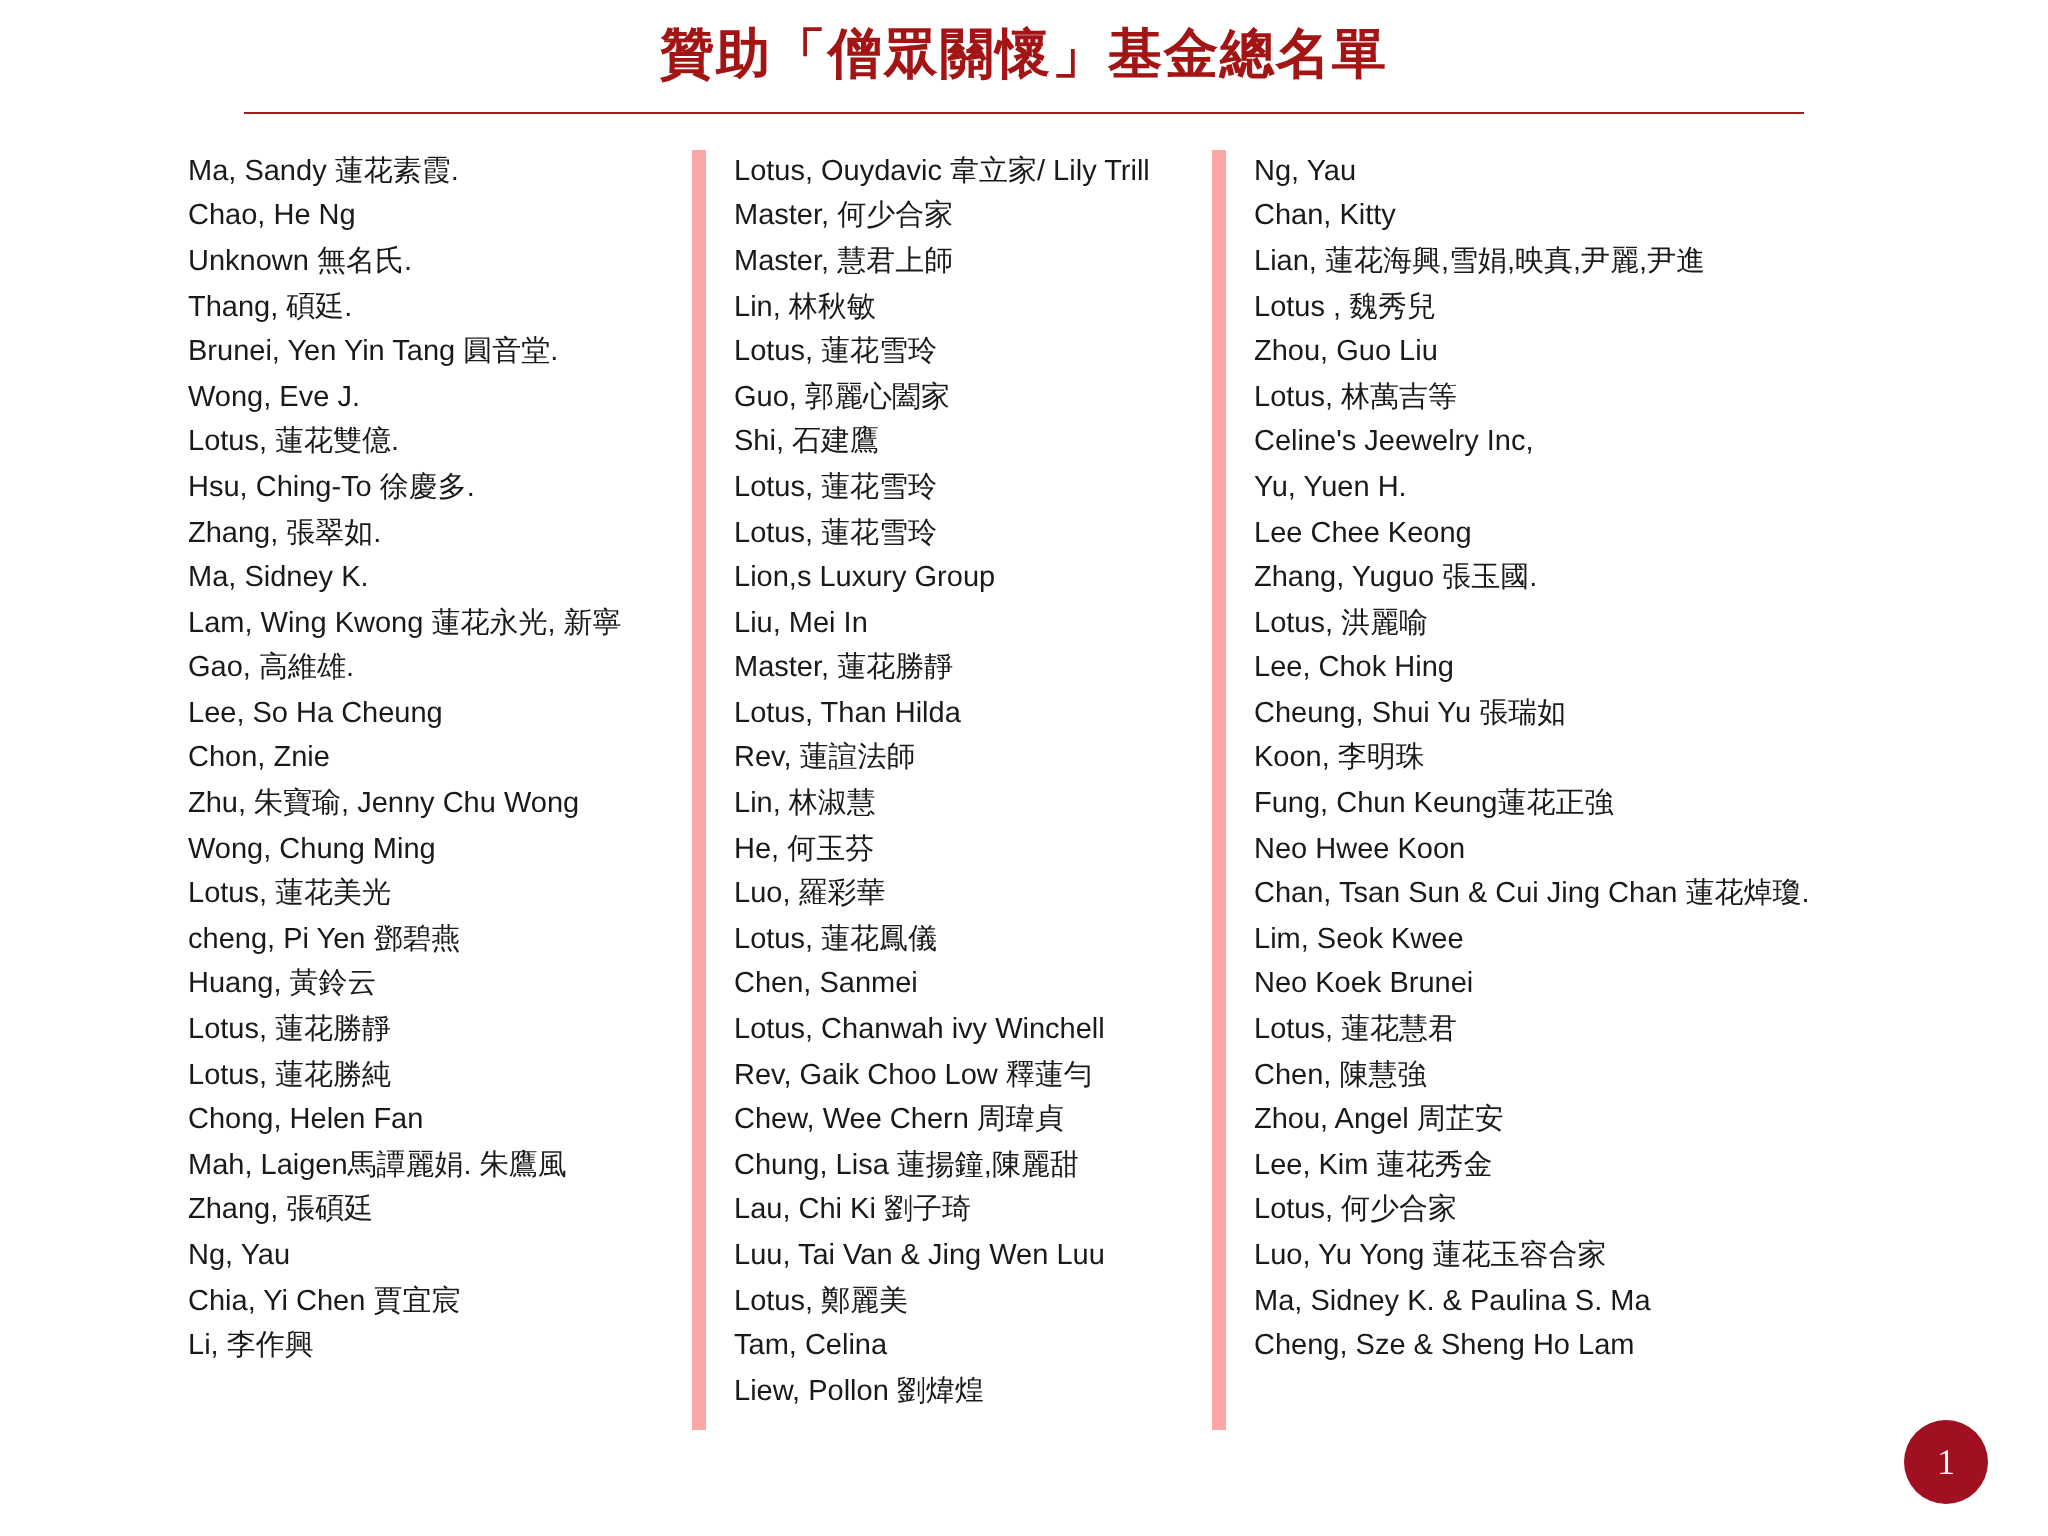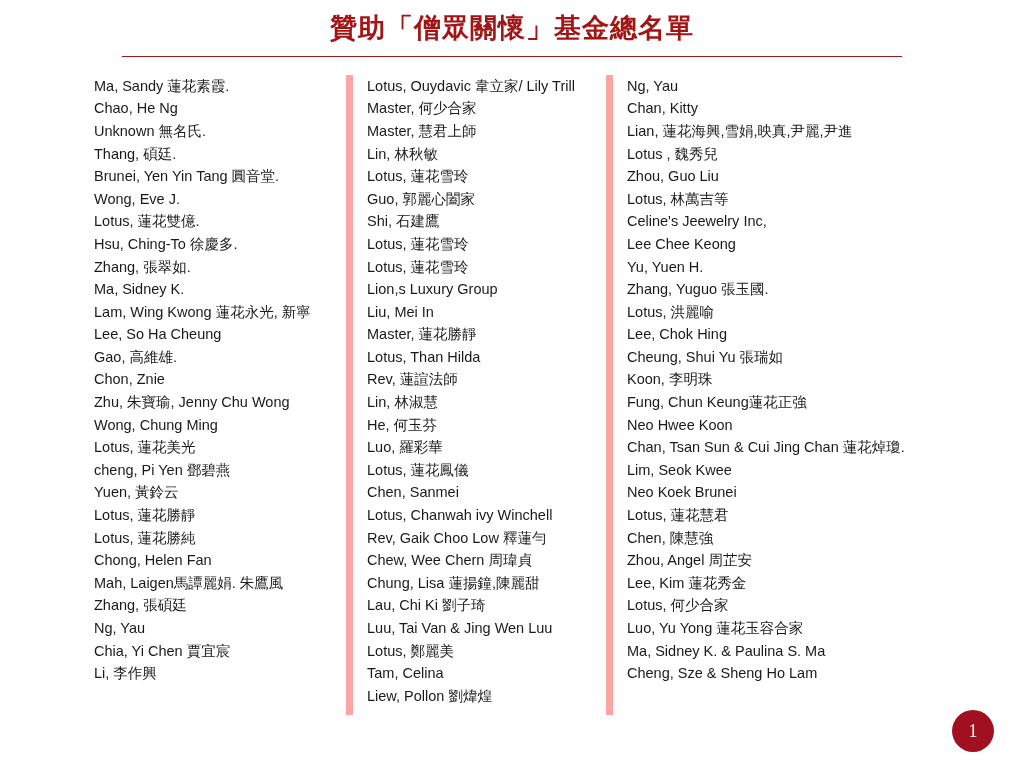--- a/index.html
+++ b/index.html
@@ -97,28 +97,28 @@
         <div class="entry">Chao, He Ng</div>
         <div class="entry">Unknown 無名氏.</div>
         <div class="entry">Thang, 碩廷.</div>
         <div class="entry">Brunei, Yen Yin Tang 圓音堂.</div>
         <div class="entry">Wong, Eve J.</div>
         <div class="entry">Lotus, 蓮花雙億.</div>
         <div class="entry">Hsu, Ching-To 徐慶多.</div>
         <div class="entry">Zhang, 張翠如.</div>
         <div class="entry">Ma, Sidney K.</div>
         <div class="entry">Lam, Wing Kwong 蓮花永光, 新寧</div>
+        <div class="entry">Gao, 高維雄.</div>
         <div class="entry">Lee, So Ha Cheung</div>
-        <div class="entry">Gao, 高維雄.</div>
         <div class="entry">Chon, Znie</div>
         <div class="entry">Zhu, 朱寶瑜, Jenny Chu Wong</div>
         <div class="entry">Wong, Chung Ming</div>
         <div class="entry">Lotus, 蓮花美光</div>
         <div class="entry">cheng, Pi Yen 鄧碧燕</div>
-        <div class="entry">Yuen, 黃鈴云</div>
+        <div class="entry">Huang, 黃鈴云</div>
         <div class="entry">Lotus, 蓮花勝靜</div>
         <div class="entry">Lotus, 蓮花勝純</div>
         <div class="entry">Chong, Helen Fan</div>
         <div class="entry">Mah, Laigen馬譚麗娟. 朱鷹風</div>
         <div class="entry">Zhang, 張碩廷</div>
         <div class="entry">Ng, Yau</div>
         <div class="entry">Chia, Yi Chen 賈宜宸</div>
         <div class="entry">Li, 李作興</div>
       </div>
     <div class="column col-2" id="col1">
@@ -152,22 +152,22 @@
         <div class="entry">Liew, Pollon 劉煒煌</div>
       </div>
     <div class="column col-3" id="col2">
         <div class="entry">Ng, Yau</div>
         <div class="entry">Chan, Kitty</div>
         <div class="entry">Lian, 蓮花海興,雪娟,映真,尹麗,尹進</div>
         <div class="entry">Lotus , 魏秀兒</div>
         <div class="entry">Zhou, Guo Liu</div>
         <div class="entry">Lotus, 林萬吉等</div>
         <div class="entry">Celine's Jeewelry Inc,</div>
+        <div class="entry">Yu, Yuen H.</div>
         <div class="entry">Lee Chee Keong</div>
-        <div class="entry">Yu, Yuen H.</div>
         <div class="entry">Zhang, Yuguo 張玉國.</div>
         <div class="entry">Lotus, 洪麗喻</div>
         <div class="entry">Lee, Chok Hing</div>
         <div class="entry">Cheung, Shui Yu 張瑞如</div>
         <div class="entry">Koon, 李明珠</div>
         <div class="entry">Fung, Chun Keung蓮花正強</div>
         <div class="entry">Neo Hwee Koon</div>
         <div class="entry">Chan, Tsan Sun &amp; Cui Jing Chan 蓮花焯瓊.</div>
         <div class="entry">Lim, Seok Kwee</div>
         <div class="entry">Neo Koek Brunei</div>

